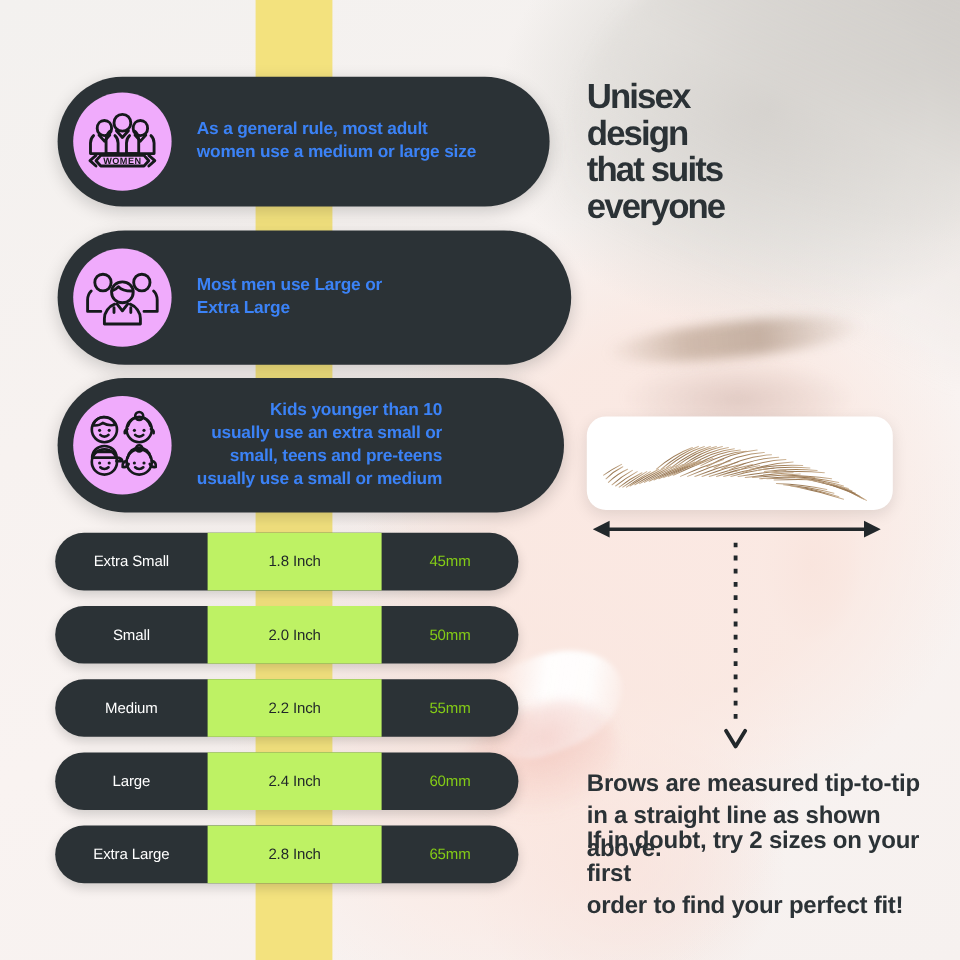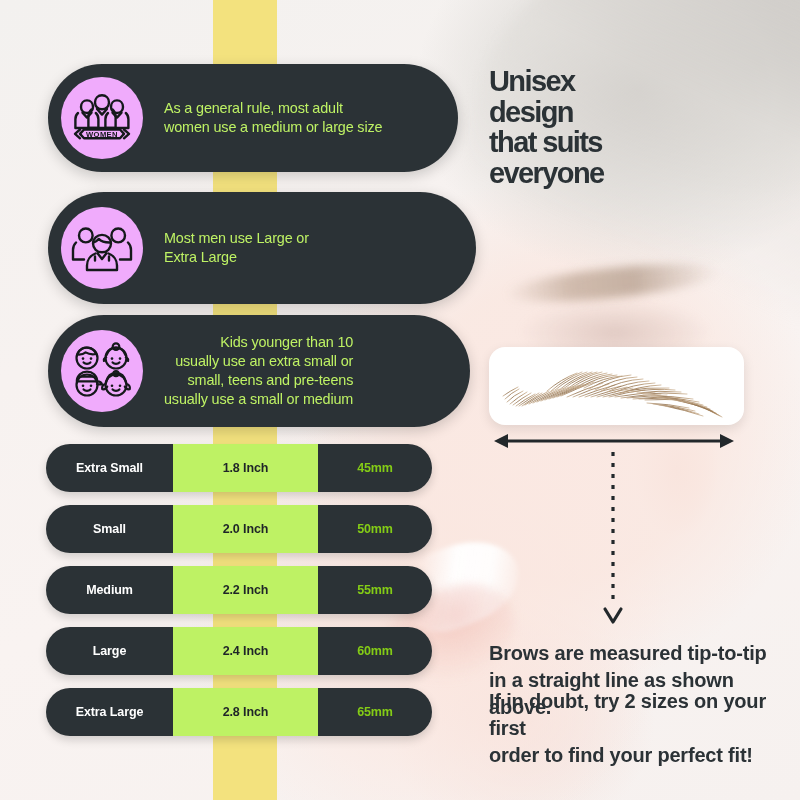--- a/index.html
+++ b/index.html
@@ -105,23 +105,23 @@
     width: 82px; height: 82px;
     margin-left: 13px;
     border-radius: 50%;
     background: #f0abfc;
     display: flex;
     align-items: center;
     justify-content: center;
   }
   .pill-icon svg { display: block; }
   .pill-text {
-    color: #bef264;
+    color: #3b82f6;
     font-size: 14.4px;
-    font-weight: normal;
+    font-weight: bold;
     line-height: 1.32;
     margin-left: 21px;
     margin-right: 28px;
     letter-spacing: -0.15px;
     white-space: pre-line;
   }
 
   #pill-women  { top: 64px;  width: 410px; height: 108px; }
   #pill-men    { top: 192px; width: 428px; height: 112px; }
   #pill-kids   { top: 315px; width: 422px; height: 112px; text-align: right; }
@@ -137,21 +137,21 @@
     box-shadow: 0 4px 10px rgba(0,0,0,0.16);
   }
   .size-row .cell {
     position: absolute;
     top: 0;
     height: 48px;
     display: flex;
     align-items: center;
     justify-content: center;
     font-size: 12.5px;
-    font-weight: bold;
+    font-weight: normal;
     letter-spacing: -0.1px;
   }
   .size-row .cell-name {
     left: 0; width: 127px;
     color: #ffffff;
   }
   .size-row .cell-inch {
     left: 127px; width: 145px;
     background: #bef264;
     color: #1f2528;

